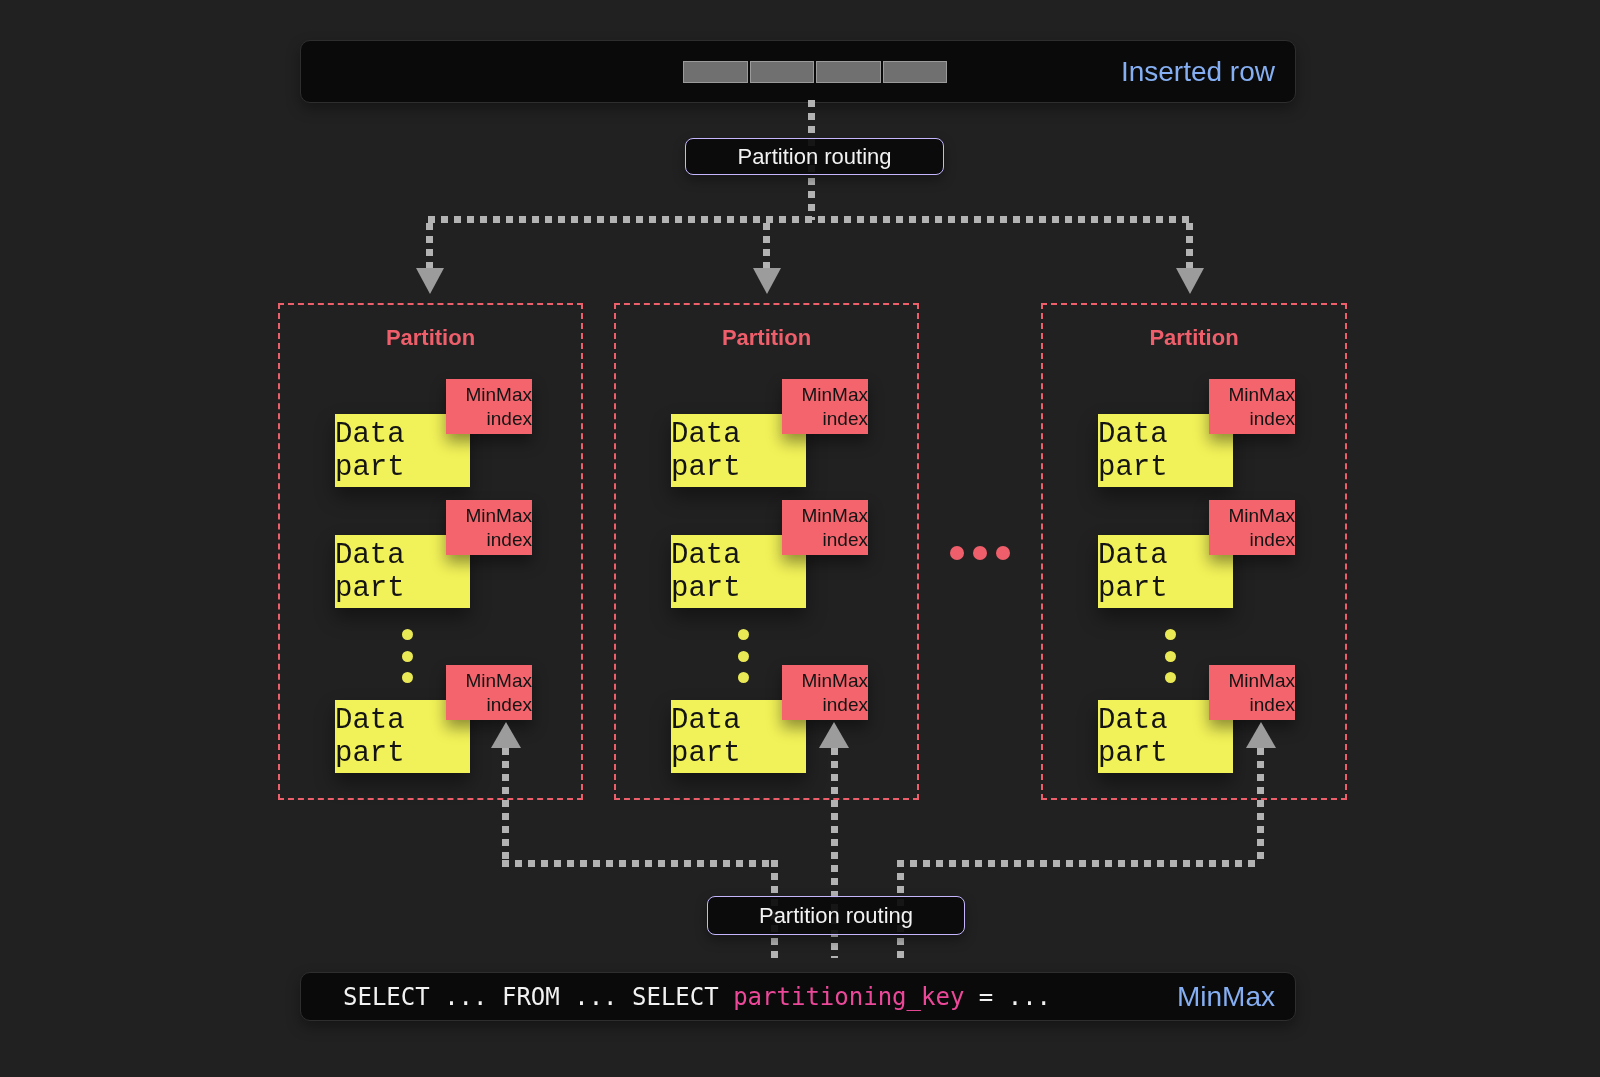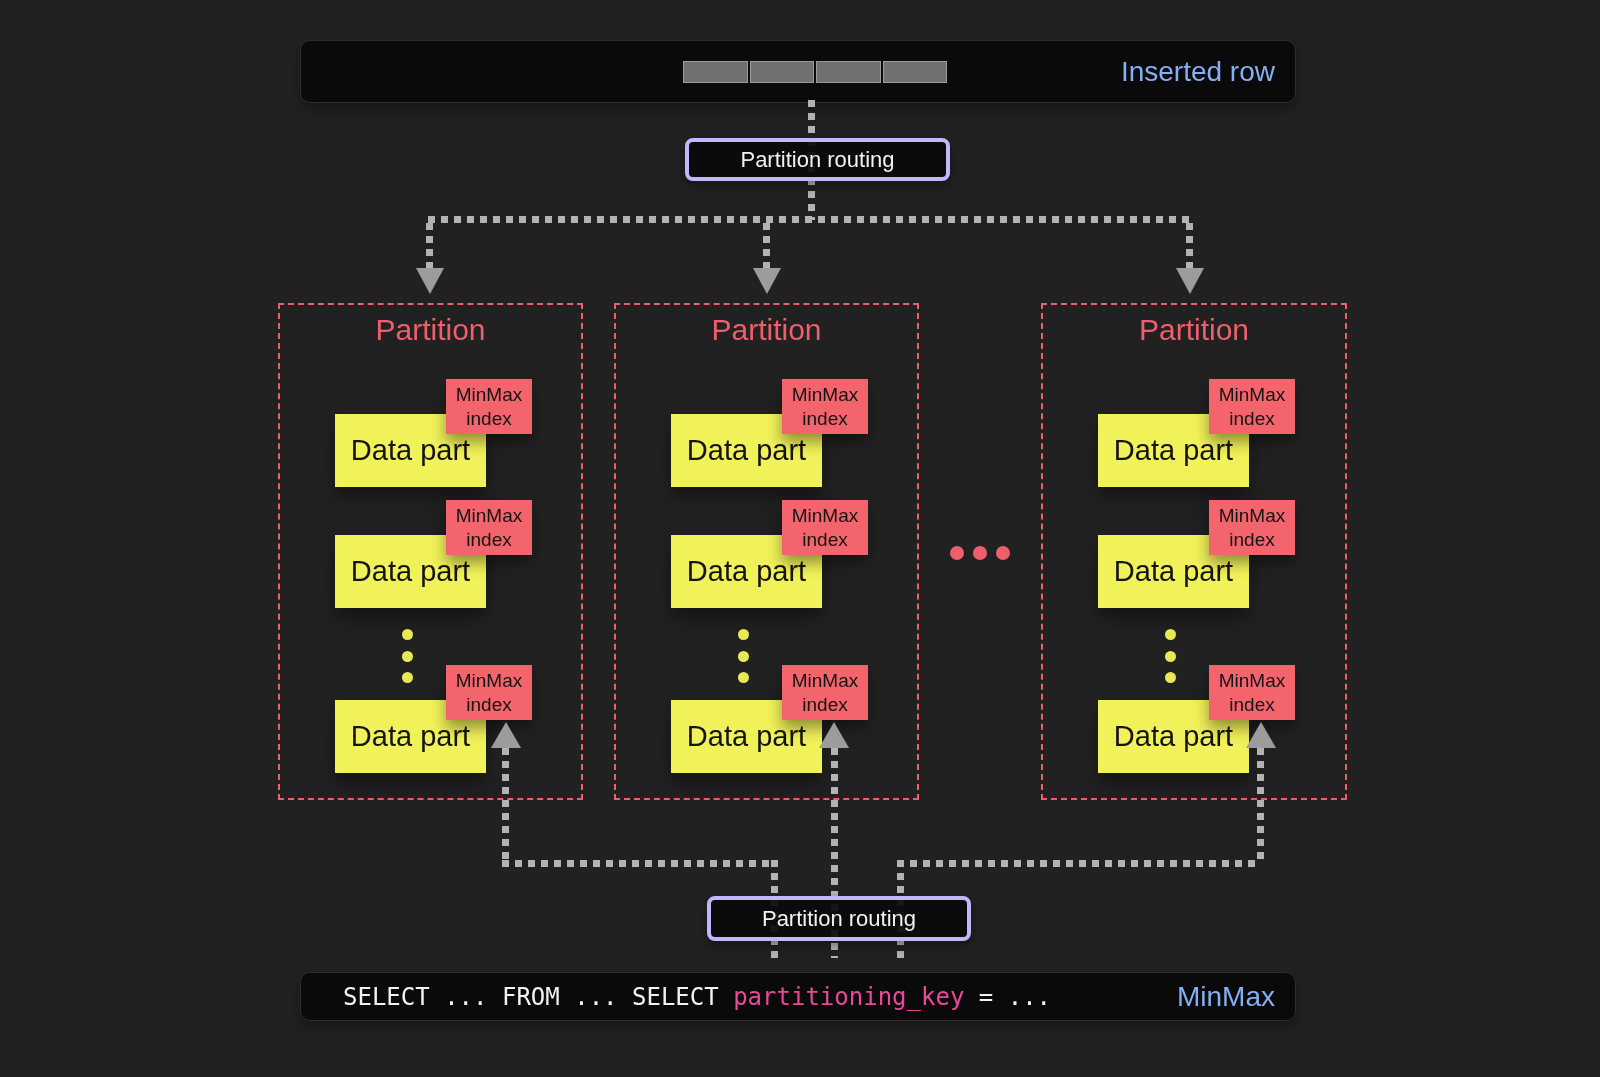--- a/index.html
+++ b/index.html
@@ -8,21 +8,21 @@
     background:#212121;
     font-family:"Liberation Sans",sans-serif;
     margin-left:12px;
   }
   
   .bar{
     position:absolute;background:#0a0a0a;border:1px solid #2e2e2e;
     border-radius:10px;box-shadow:0 6px 14px rgba(0,0,0,.35);
   }
   .pill-label{
-    position:absolute;background:rgba(10,10,10,.93);border:4px solid #c4b5fd;
+    position:absolute;background:rgba(10,10,10,.93);border:1px solid #c4b5fd;
     border-radius:8px;color:#f2f2f2;font-size:22px;
     display:flex;align-items:center;justify-content:center;
     z-index:5;box-shadow:0 5px 12px rgba(0,0,0,.35);
   }
   
   .dot-v{
     position:absolute;width:7px;z-index:2;
     background:repeating-linear-gradient(to bottom,#b3b3b3 0 7px,transparent 7px 13px);
   }
   .dot-h{
@@ -45,31 +45,31 @@
   .inserted-label,.query-label{
     position:absolute;right:20px;top:0;height:100%;display:flex;align-items:center;
     color:#85aff2;font-size:28px;
   }
   
   .partition{
     position:absolute;top:303px;height:497px;
     border:2px dashed #ed5f6b;box-sizing:border-box;z-index:1;
   }
   .partition-title{
-    position:absolute;top:8px;left:0;width:100%;text-align:center;
-    color:#ee5f6b;font-size:30px;
+    position:absolute;top:20px;left:0;width:100%;text-align:center;
+    color:#ee5f6b;font-size:22px;font-weight:bold;
   }
   .data-part{
-    position:absolute;width:151px;height:73px;background:#f1f159;z-index:3;
+    position:absolute;width:135px;height:73px;background:#f1f159;z-index:3;
     display:flex;align-items:center;justify-content:center;
-    color:#141414;font-size:29px;box-shadow:0 10px 18px rgba(0,0,0,.4);
+    color:#141414;font-size:29px;box-shadow:0 10px 18px rgba(0,0,0,.4);font-family:Liberation Mono, monospace;
   }
   .minmax{
     position:absolute;width:86px;height:55px;background:#f3646d;z-index:4;
-    display:flex;align-items:center;justify-content:center;text-align:center;
+    display:flex;align-items:center;justify-content:center;text-align:right;
     color:#141414;font-size:19px;line-height:1.25;box-shadow:0 8px 14px rgba(0,0,0,.4);
   }
   .col-l{left:55px}.col-idx{left:166px}
   .row1-y{top:109px}.row2-y{top:230px}.row3-y{top:395px}
   .row1-r{top:74px}.row2-r{top:195px}.row3-r{top:360px}
   .ydot{position:absolute;left:122px;width:11px;height:11px;border-radius:50%;background:#e9e955;z-index:3;}
   .ellipsis{position:absolute;left:938px;top:546px;display:flex;gap:9px;z-index:1;}
   .ellipsis .rdot{width:14px;height:14px;border-radius:50%;background:#ee5f6b;}
   
   .sql{

